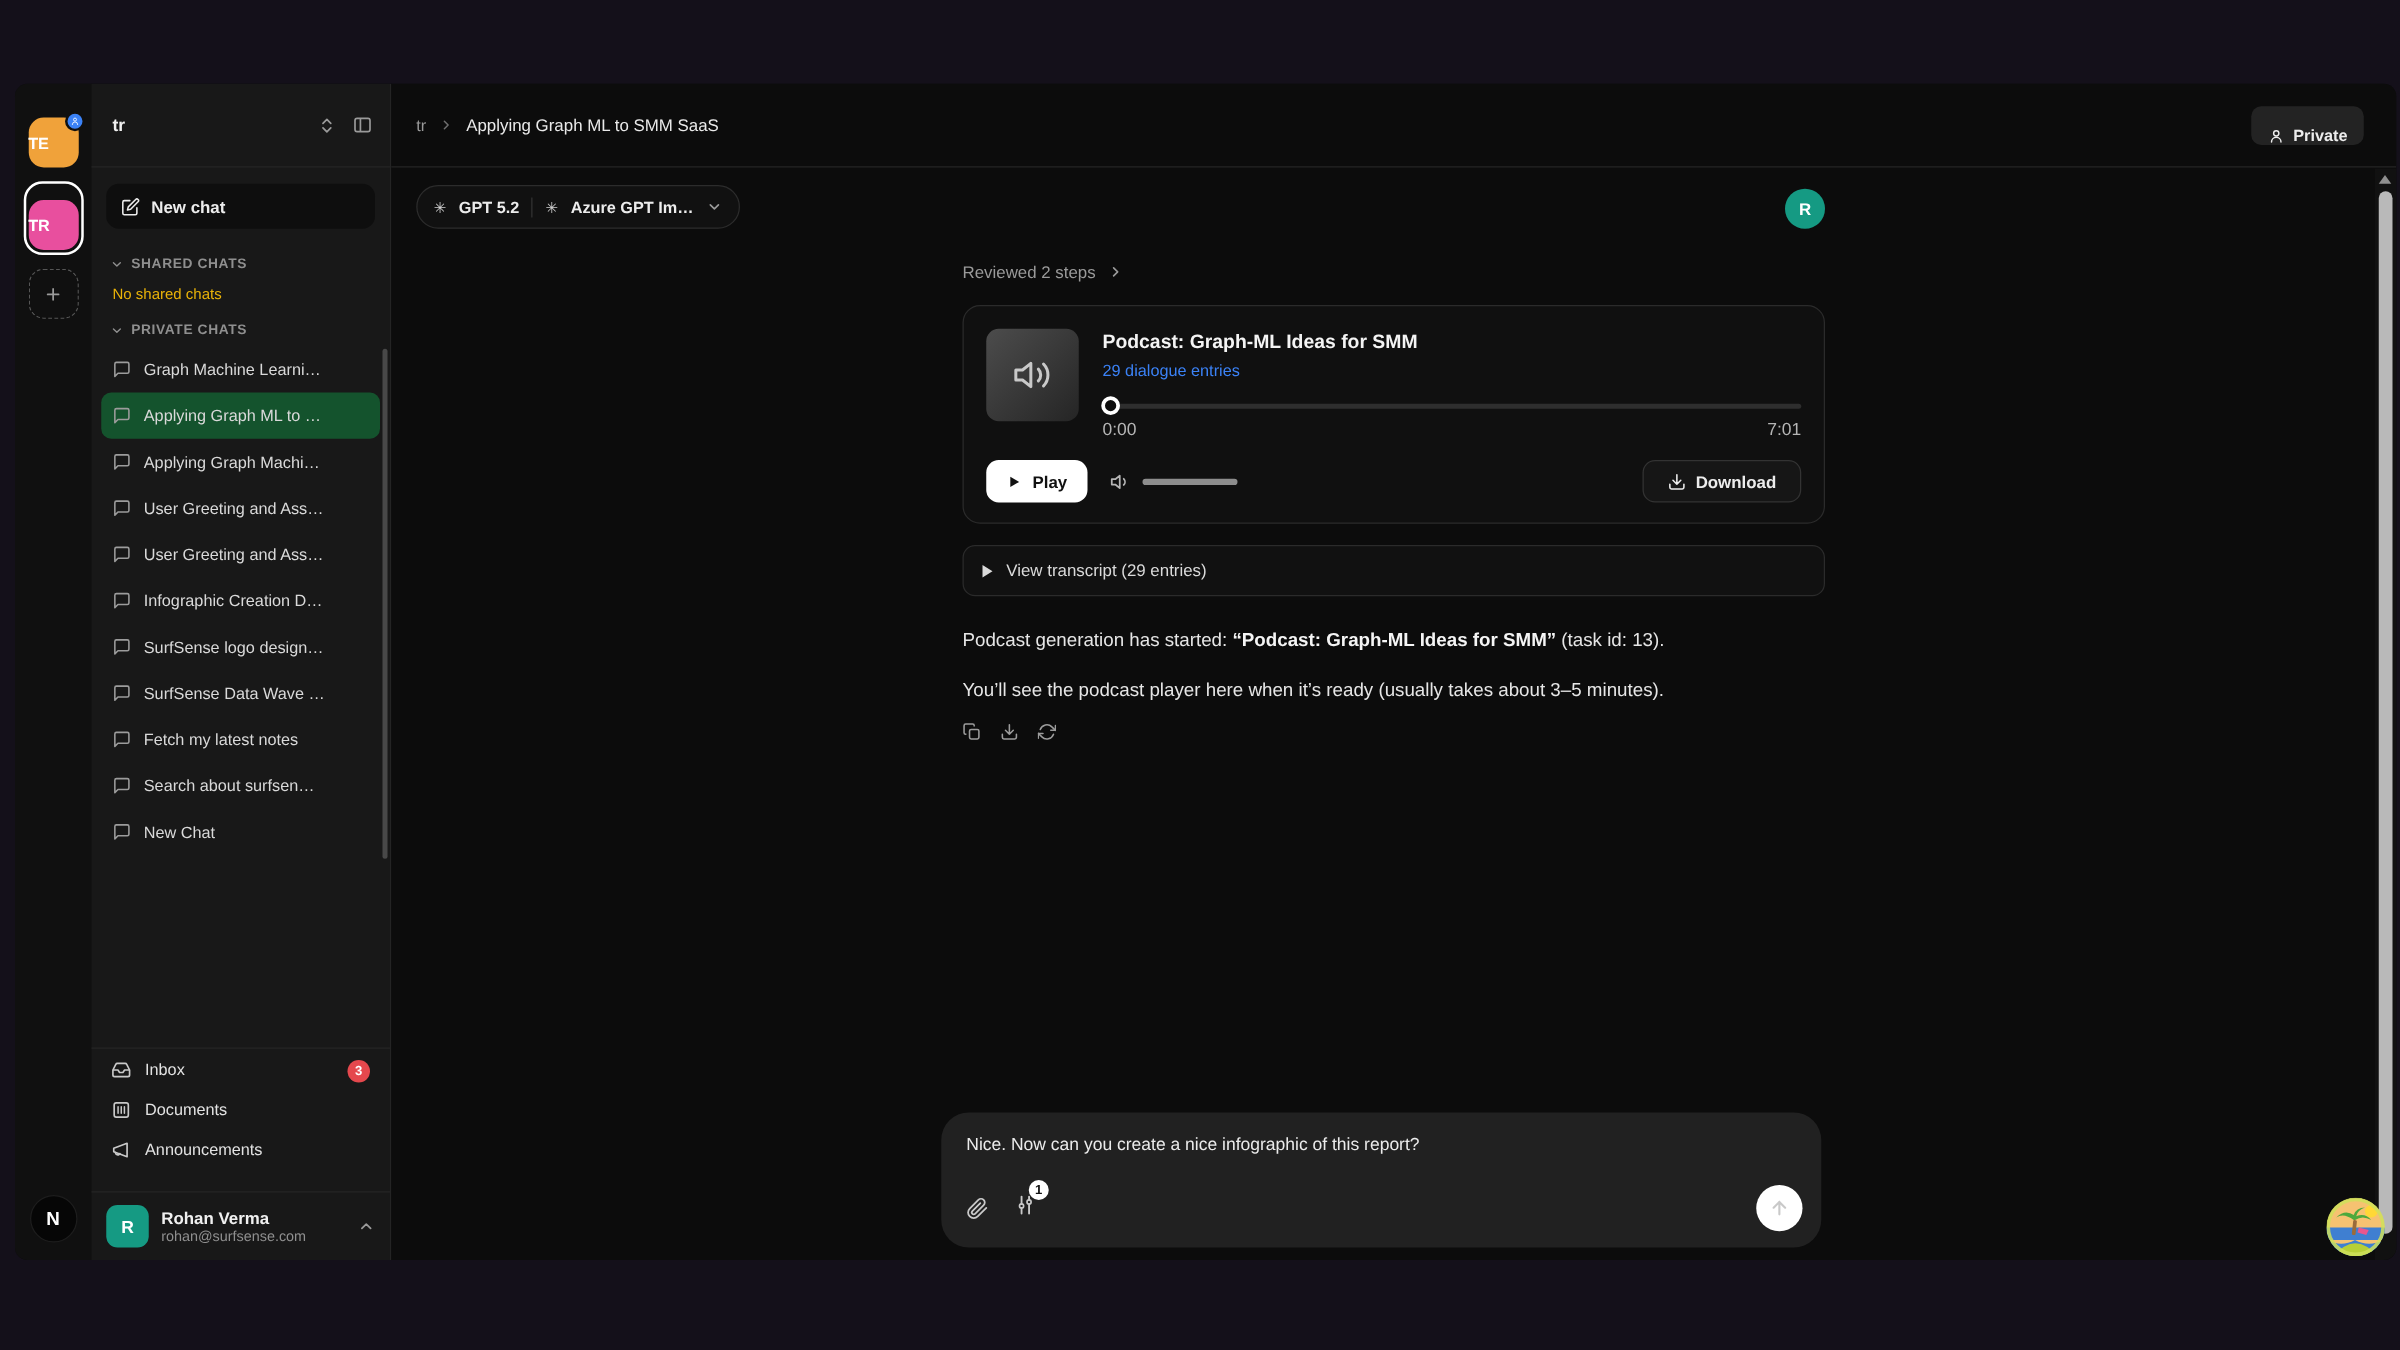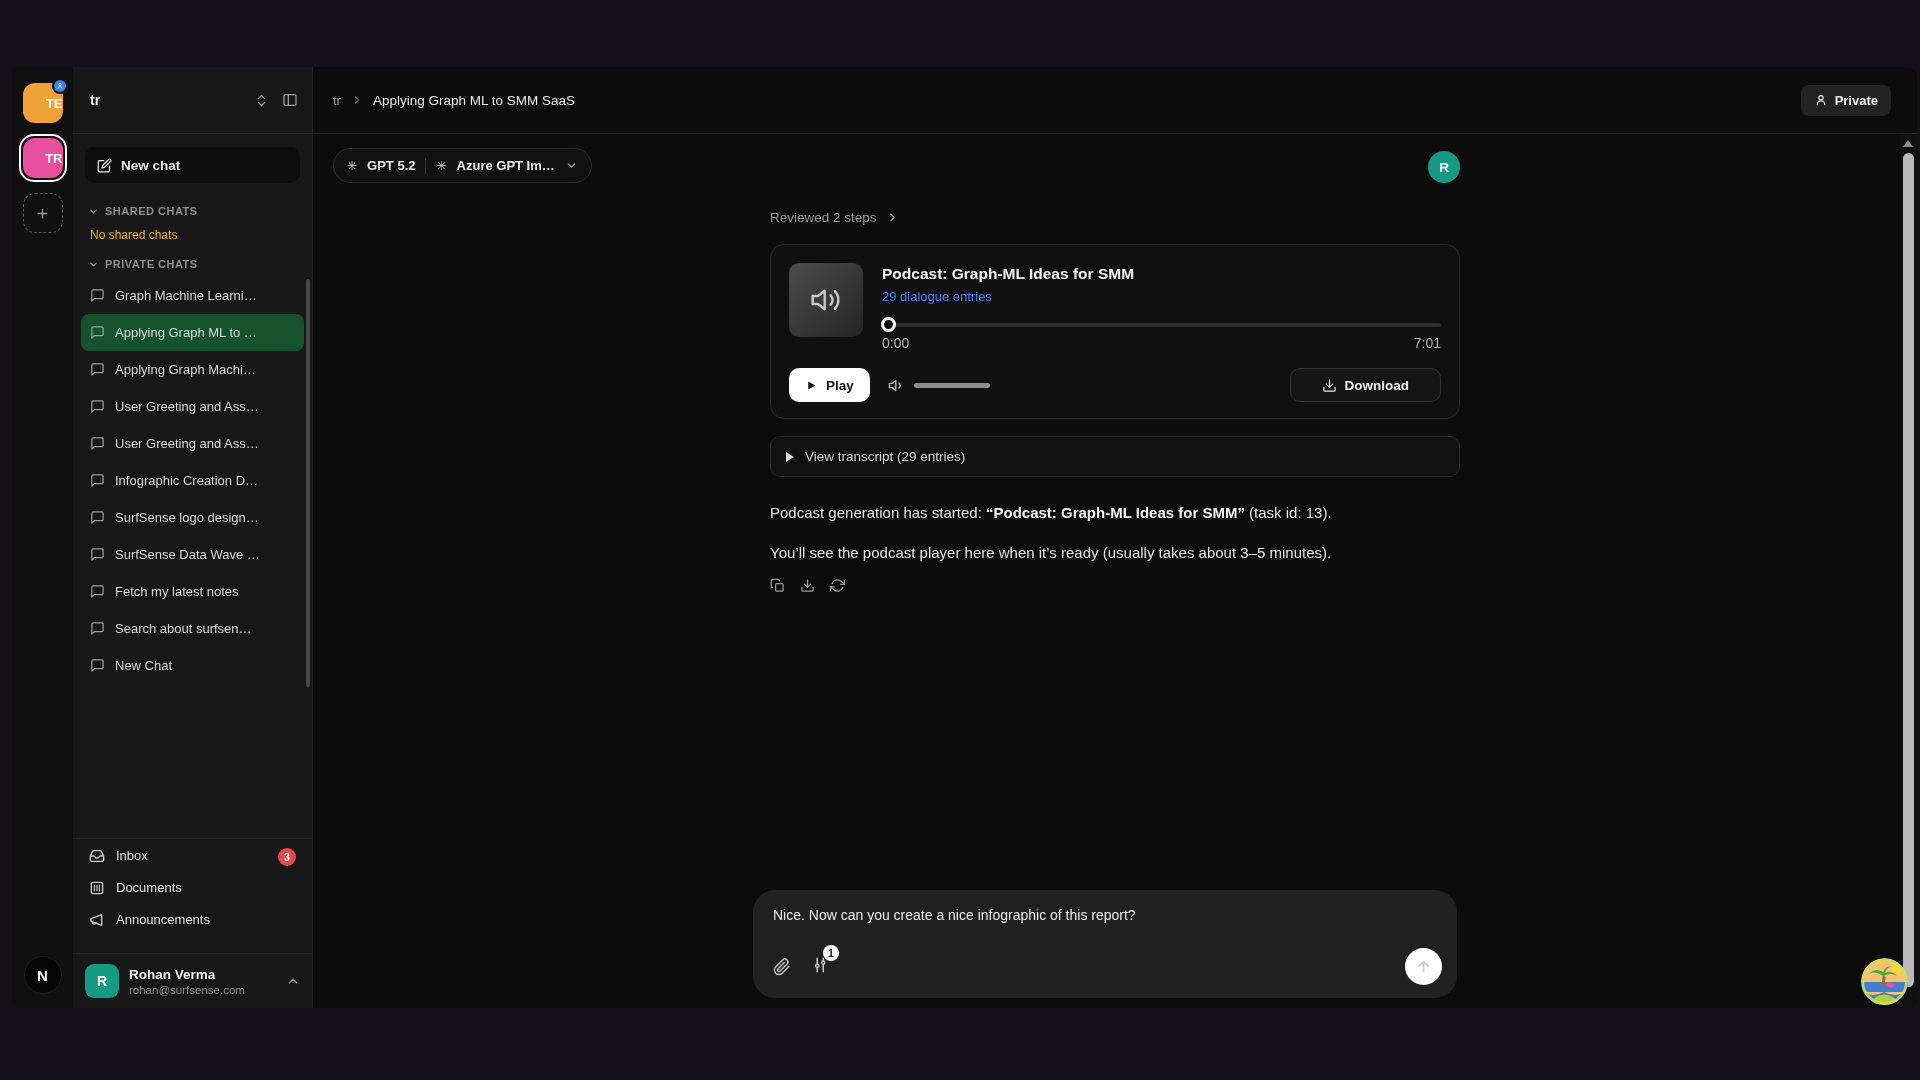--- a/index.html
+++ b/index.html
@@ -10,22 +10,22 @@
       radial-gradient(ellipse 900px 160px at 28% 0%, #372а44 0%, rgba(0,0,0,0) 60%),
       linear-gradient(180deg,#2b1f33 0%, #251b2c 4%, #191221 7%, #120e18 60%, #15111a 100%);
     background-color:#14101a;
     position:relative;
   }
   .app { position:absolute; left:12px; top:67px; width:1905px; height:941px;
          background:#0d0d0d; border-radius:10px; display:flex; overflow:hidden; }
 
   
   .rail { width:61px; background:#101010; position:relative; display:flex; flex-direction:column; align-items:center; padding-top:16px; gap:11px; flex:none; }
-  .ws { width:40px; height:40px; border-radius:12px; display:flex; align-items:center; justify-content:flex-end;
-        color:#fff; font-weight:700; font-size:13px; position:relative; }
+  .ws { width:40px; height:40px; border-radius:12px; display:flex; align-items:center; justify-content:flex-start;
+        color:#fff; font-weight:700; font-size:13px; position:relative;margin-top:11px; }
   .ws-te { background:#f0a23a; }
   .ws-ring { border:2px solid #fff; border-radius:15px; padding:2px; background:#101010; }
   .ws-tr { background:#e84f9e; }
   .ws-badge { position:absolute; top:-5px; right:-5px; width:16px; height:16px; border-radius:50%;
               background:#3b82f6; border:2px solid #101010; display:flex; align-items:center; justify-content:center; color:#fff; }
   .ws-add { width:40px; height:40px; border:1.5px dashed #565656; border-radius:12px; color:#9a9a9a;
             font-size:17px; display:flex; align-items:center; justify-content:center; }
   .nlogo { position:absolute; bottom:14px; left:50%; margin-left:-19px; width:38px; height:38px; border-radius:50%;
            background:#060606; border:1px solid #1d1d1d; color:#fff; display:flex; align-items:center; justify-content:center;
            font-size:15px; font-weight:600; }
@@ -67,21 +67,21 @@
   .userrow .ic { margin-left:auto; color:#9a9a9a; }
 
   
   .main { flex:1; position:relative; background:#0c0c0c; }
   .topbar { height:67px; border-bottom:1px solid #242424; display:flex; align-items:center; padding:0 26px 0 20px; }
   .crumb { display:flex; align-items:center; gap:10px; }
   .crumb-ws { color:#9a9a9a; font-size:13px; }
   .crumb .ic { color:#6f6f6f; }
   .crumb-title { color:#eaeaea; font-size:13.5px; }
   .private-btn { margin-left:auto; height:31px; padding:0 13px; border-radius:8px; background:#232323;
-                 color:#ededed; font-size:13px; font-weight:700; display:flex; align-items:center; gap:7px; }
+                 color:#ededed; font-size:13px; font-weight:700; display:flex; align-items:flex-end; gap:7px; }
   .models { position:absolute; left:20px; top:81px; height:35px; border:1px solid #2c2c2c; border-radius:18px;
             background:#111; display:inline-flex; align-items:center; padding:0 13px; gap:10px; }
   .model-logo { color:#cfcfcf; font-size:12px; line-height:1; }
   .model-name { color:#ececec; font-size:13px; font-weight:700; }
   .model-div { width:1px; height:16px; background:#333; }
   .models .ic { color:#9a9a9a; }
 
   .thread { width:690px; margin:0 auto; padding-top:11px; }
   .msg-row { display:flex; justify-content:flex-end; align-items:flex-start; }
   .bubble { background:#303030; border-radius:24px; padding:12px 21px; font-size:15px; color:#ececec; max-width:560px; }
@@ -99,21 +99,21 @@
   .slider-track { width:100%; height:4px; border-radius:2px; background:#2e2e2e; }
   .slider-thumb { position:absolute; left:-1px; top:0; width:15px; height:15px; border-radius:50%;
                   border:3px solid #fff; background:#0d0d0d; }
   .times { display:flex; margin-top:3px; font-size:14px; color:#b5b5b5; }
   .times .t-end { margin-left:auto; }
   .pcard-controls { margin-top:17px; display:flex; align-items:center; }
   .play-btn { height:34px; padding:0 16px; border-radius:10px; background:#fff; color:#111; font-size:13.5px; font-weight:700;
               display:flex; align-items:center; gap:8px; }
   .vol { margin-left:18px; display:flex; align-items:center; gap:9px; color:#b5b5b5; }
   .vol-bar { width:76px; height:5px; border-radius:3px; background:#8d8d8d; }
-  .dl-btn { margin-left:auto; height:34px; padding:0 31px; border-radius:10px; border:1px solid #333; background:#161616;
+  .dl-btn { margin-left:auto; height:34px; padding:0 19px; border-radius:10px; border:1px solid #333; background:#161616;
             color:#ececec; font-size:13.5px; font-weight:700; display:flex; align-items:center; gap:8px; }
   .transcript { margin-top:17px; border:1px solid #2b2b2b; background:#111; border-radius:10px; height:41px;
                 display:flex; align-items:center; gap:11px; padding:0 15px; font-size:13.5px; color:#dadada; }
   .tri { width:0; height:0; border-left:8px solid #dadada; border-top:5px solid transparent; border-bottom:5px solid transparent; }
   .status-p { font-size:15px; color:#e6e6e6; margin-top:27px; }
   .status-p b { color:#f5f5f5; }
   .status-p + .status-p { margin-top:23px; }
   .actions { margin-top:17px; display:flex; gap:15px; color:#9c9c9c; }
 
   .composer { position:absolute; left:50%; margin-left:-362px; bottom:10px; width:704px; height:108px;

